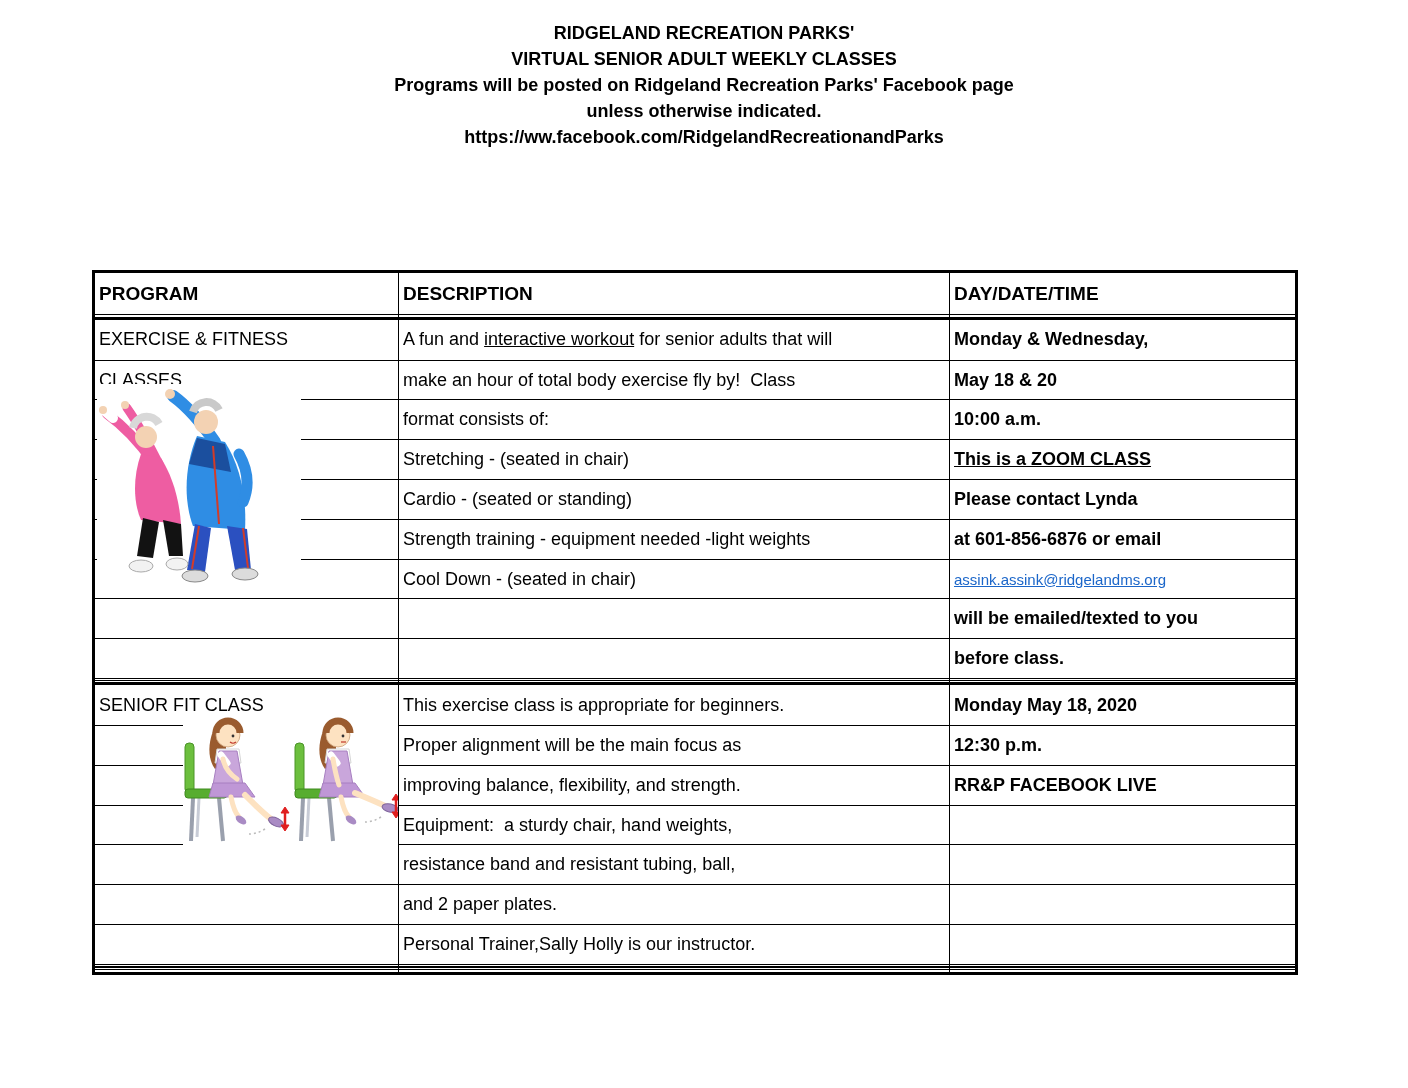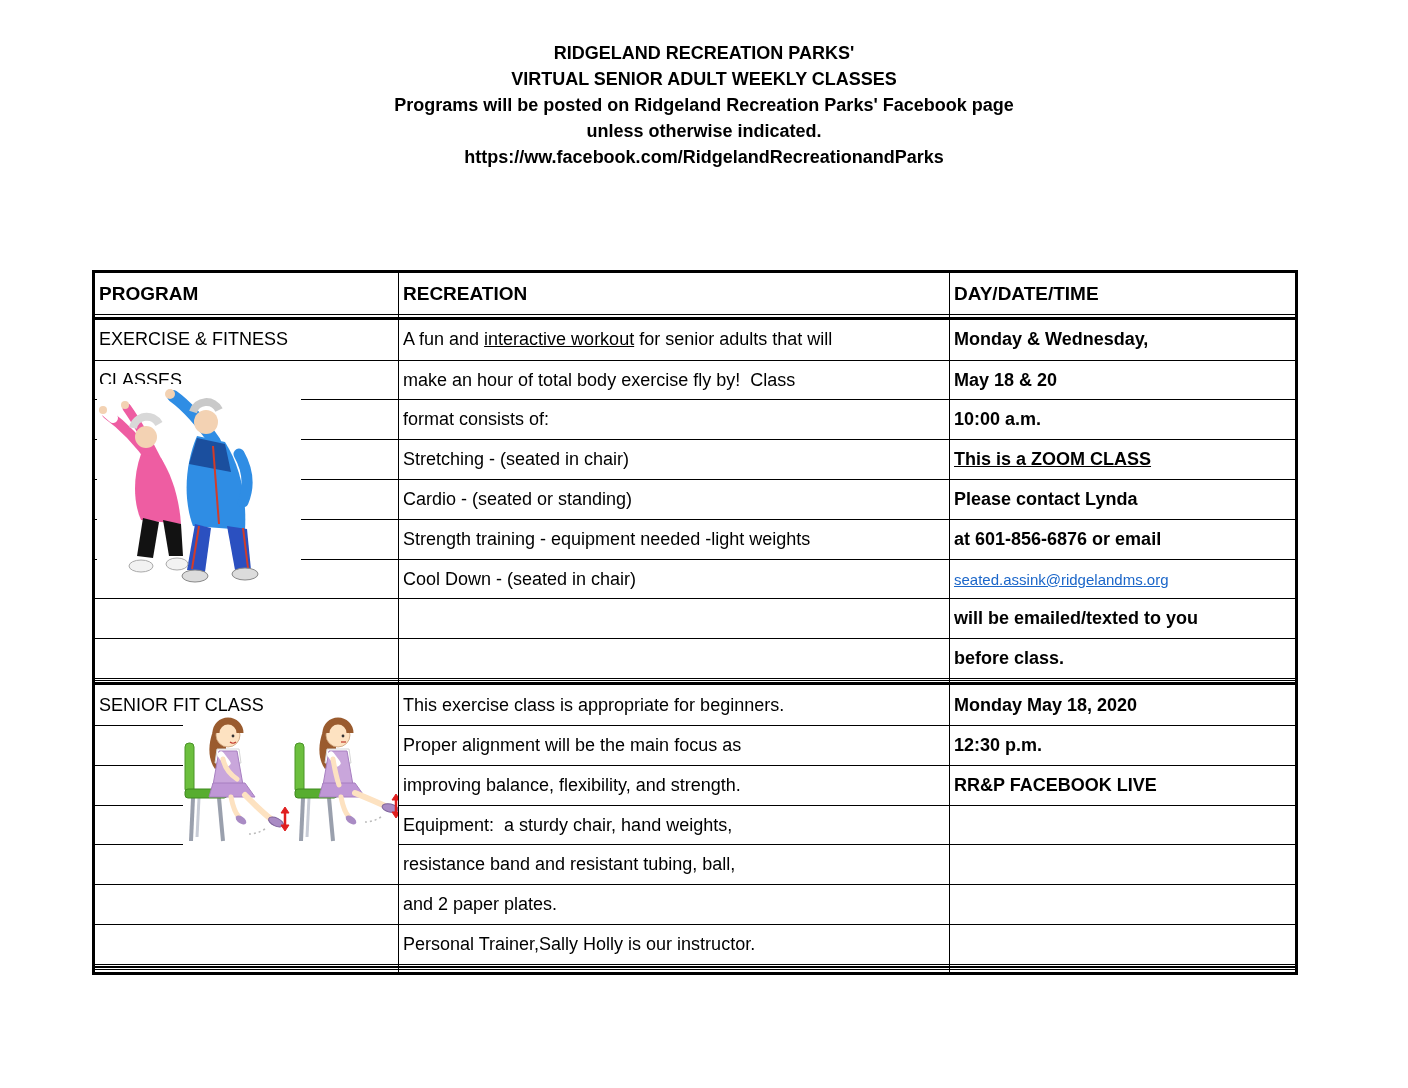--- a/index.html
+++ b/index.html
@@ -1,18 +1,18 @@
 <!DOCTYPE html>
 <html><head>
 <meta charset="utf-8">
 <style>
   html,body{margin:0;padding:0;background:#fff;}
   .page{position:relative;width:1408px;height:1088px;background:#fff;overflow:hidden;
         font-family:"Liberation Sans",sans-serif;color:#000;}
-  .doc-header{position:absolute;top:40px;left:0;width:100%;text-align:center;
+  .doc-header{position:absolute;top:20px;left:0;width:100%;text-align:center;
               font-weight:bold;font-size:18px;line-height:26px;}
   table.sched{position:absolute;left:92px;top:270px;width:1203px;height:705px;
               border-collapse:collapse;table-layout:fixed;border:3px solid #000;}
   table.sched td{border:1.5px solid #000;padding:0 4px;font-size:18px;
                  vertical-align:middle;white-space:pre;overflow:hidden;}
   tr.thick td{border-top:3px solid #000;}
   td.pc{font-weight:normal;font-size:19px;}
   td.tc{font-weight:bold;}
   tr.hdr td{font-weight:bold;font-size:19px;}
   .u{text-decoration:underline;}
@@ -35,21 +35,21 @@
 
   <table class="sched">
     <colgroup>
         <col style="width:305px">
         <col style="width:551px">
         <col style="width:347px">
       </colgroup>
     <tbody>
       <tr class="hdr">
         <td>PROGRAM</td>
-        <td>RECREATION</td>
+        <td>DESCRIPTION</td>
         <td>DAY/DATE/TIME</td>
       </tr>
       <tr>
         <td class="pc"></td>
         <td></td>
         <td class="tc"></td>
       </tr>
       <tr class="thick">
         <td class="pc">EXERCISE &amp; FITNESS</td>
         <td><span>A fun and </span><span class="u">interactive workout</span><span> for senior adults that will</span></td>
@@ -76,21 +76,21 @@
         <td class="tc">Please contact Lynda</td>
       </tr>
       <tr>
         <td class="pc"></td>
         <td>Strength training - equipment needed -light weights</td>
         <td class="tc">at 601-856-6876 or email</td>
       </tr>
       <tr>
         <td class="pc"></td>
         <td>Cool Down - (seated in chair)</td>
-        <td class="tc"><span class="link">seated.assink@ridgelandms.org</span></td>
+        <td class="tc"><span class="link">assink.assink@ridgelandms.org</span></td>
       </tr>
       <tr>
         <td class="pc"></td>
         <td></td>
         <td class="tc">will be emailed/texted to you</td>
       </tr>
       <tr>
         <td class="pc"></td>
         <td></td>
         <td class="tc">before class.</td>

